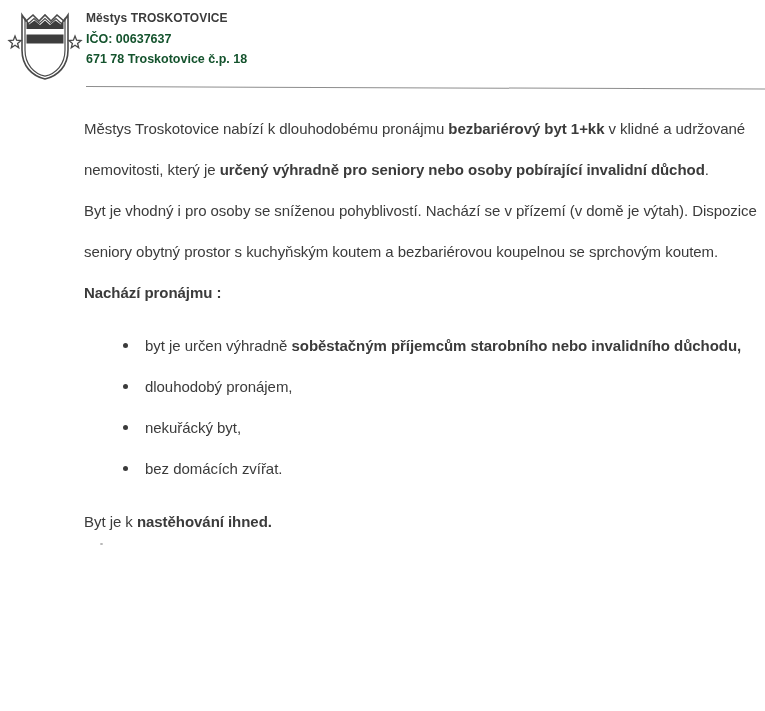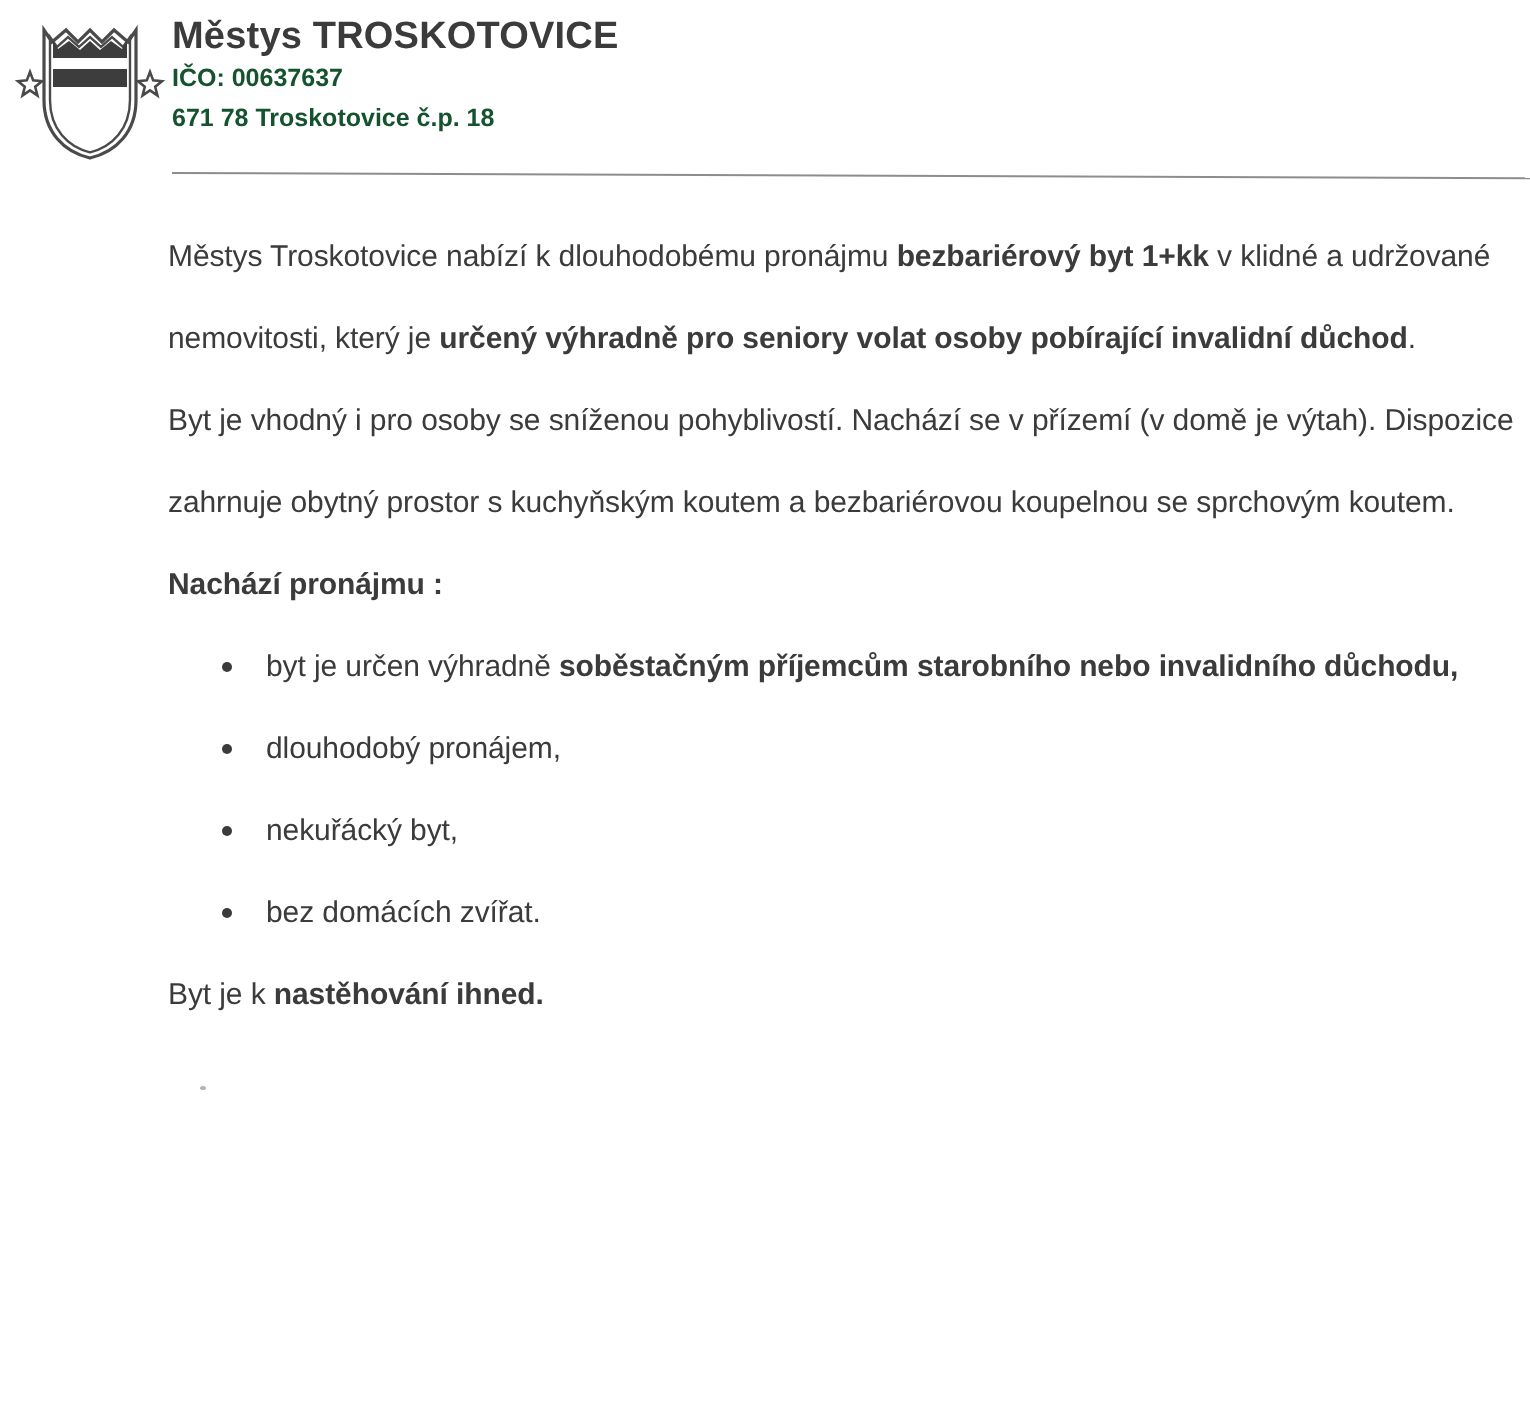--- a/index.html
+++ b/index.html
@@ -29,21 +29,21 @@
     top: 6px;
     width: 78px;
     height: 80px;
   }
   .letterhead-text {
     position: absolute;
     left: 86px;
     top: 8px;
   }
   .org-name {
-    font-size: 19px;
+    font-size: 12px;
     font-weight: bold;
     letter-spacing: 0.1px;
     line-height: 21px;
     color: #3b3b3b;
     white-space: nowrap;
   }
   .org-line {
     font-size: 12.5px;
     font-weight: bold;
     line-height: 20px;
@@ -78,21 +78,21 @@
   .para.heading {
     font-weight: bold;
   }
   .para b {
     font-weight: bold;
   }
 
   
   .bullets {
     list-style: none;
-    margin: 0;
+    margin: 12px;
     padding: 0;
   }
   .bullets li {
     position: relative;
     padding-left: 49px;
     font-size: 15px;
     line-height: 41px;
     color: #3b3b3b;
     letter-spacing: -0.05px;
   }
@@ -153,23 +153,23 @@
     <div class="org-line">IČO: 00637637</div>
     <div class="org-line">671 78 Troskotovice č.p. 18</div>
   </div>
 
   <div class="header-rule"></div>
 </div>
 
 <div class="doc-body">
 
 
-  <p class="para"><span>Městys Troskotovice nabízí k dlouhodobému pronájmu </span><b>bezbariérový byt 1+kk</b><span> v klidné a udržované nemovitosti, který je </span><b>určený výhradně pro seniory volat osoby pobírající invalidní důchod</b><span>.</span></p>
+  <p class="para"><span>Městys Troskotovice nabízí k dlouhodobému pronájmu </span><b>bezbariérový byt 1+kk</b><span> v klidné a udržované nemovitosti, který je </span><b>určený výhradně pro seniory nebo osoby pobírající invalidní důchod</b><span>.</span></p>
 
-  <p class="para">Byt je vhodný i pro osoby se sníženou pohyblivostí. Nachází se v přízemí (v domě je výtah). Dispozice zahrnuje obytný prostor s kuchyňským koutem a bezbariérovou koupelnou se sprchovým koutem.</p>
+  <p class="para">Byt je vhodný i pro osoby se sníženou pohyblivostí. Nachází se v přízemí (v domě je výtah). Dispozice seniory obytný prostor s kuchyňským koutem a bezbariérovou koupelnou se sprchovým koutem.</p>
 
   <p class="para heading">Nachází pronájmu :</p>
 
   <ul class="bullets">
     <li>
       <span class="dot"></span><span>byt je určen výhradně </span><b>soběstačným příjemcům starobního nebo invalidního důchodu,</b>
     </li>
     <li>
       <span class="dot"></span><span>dlouhodobý pronájem,</span>
     </li>

